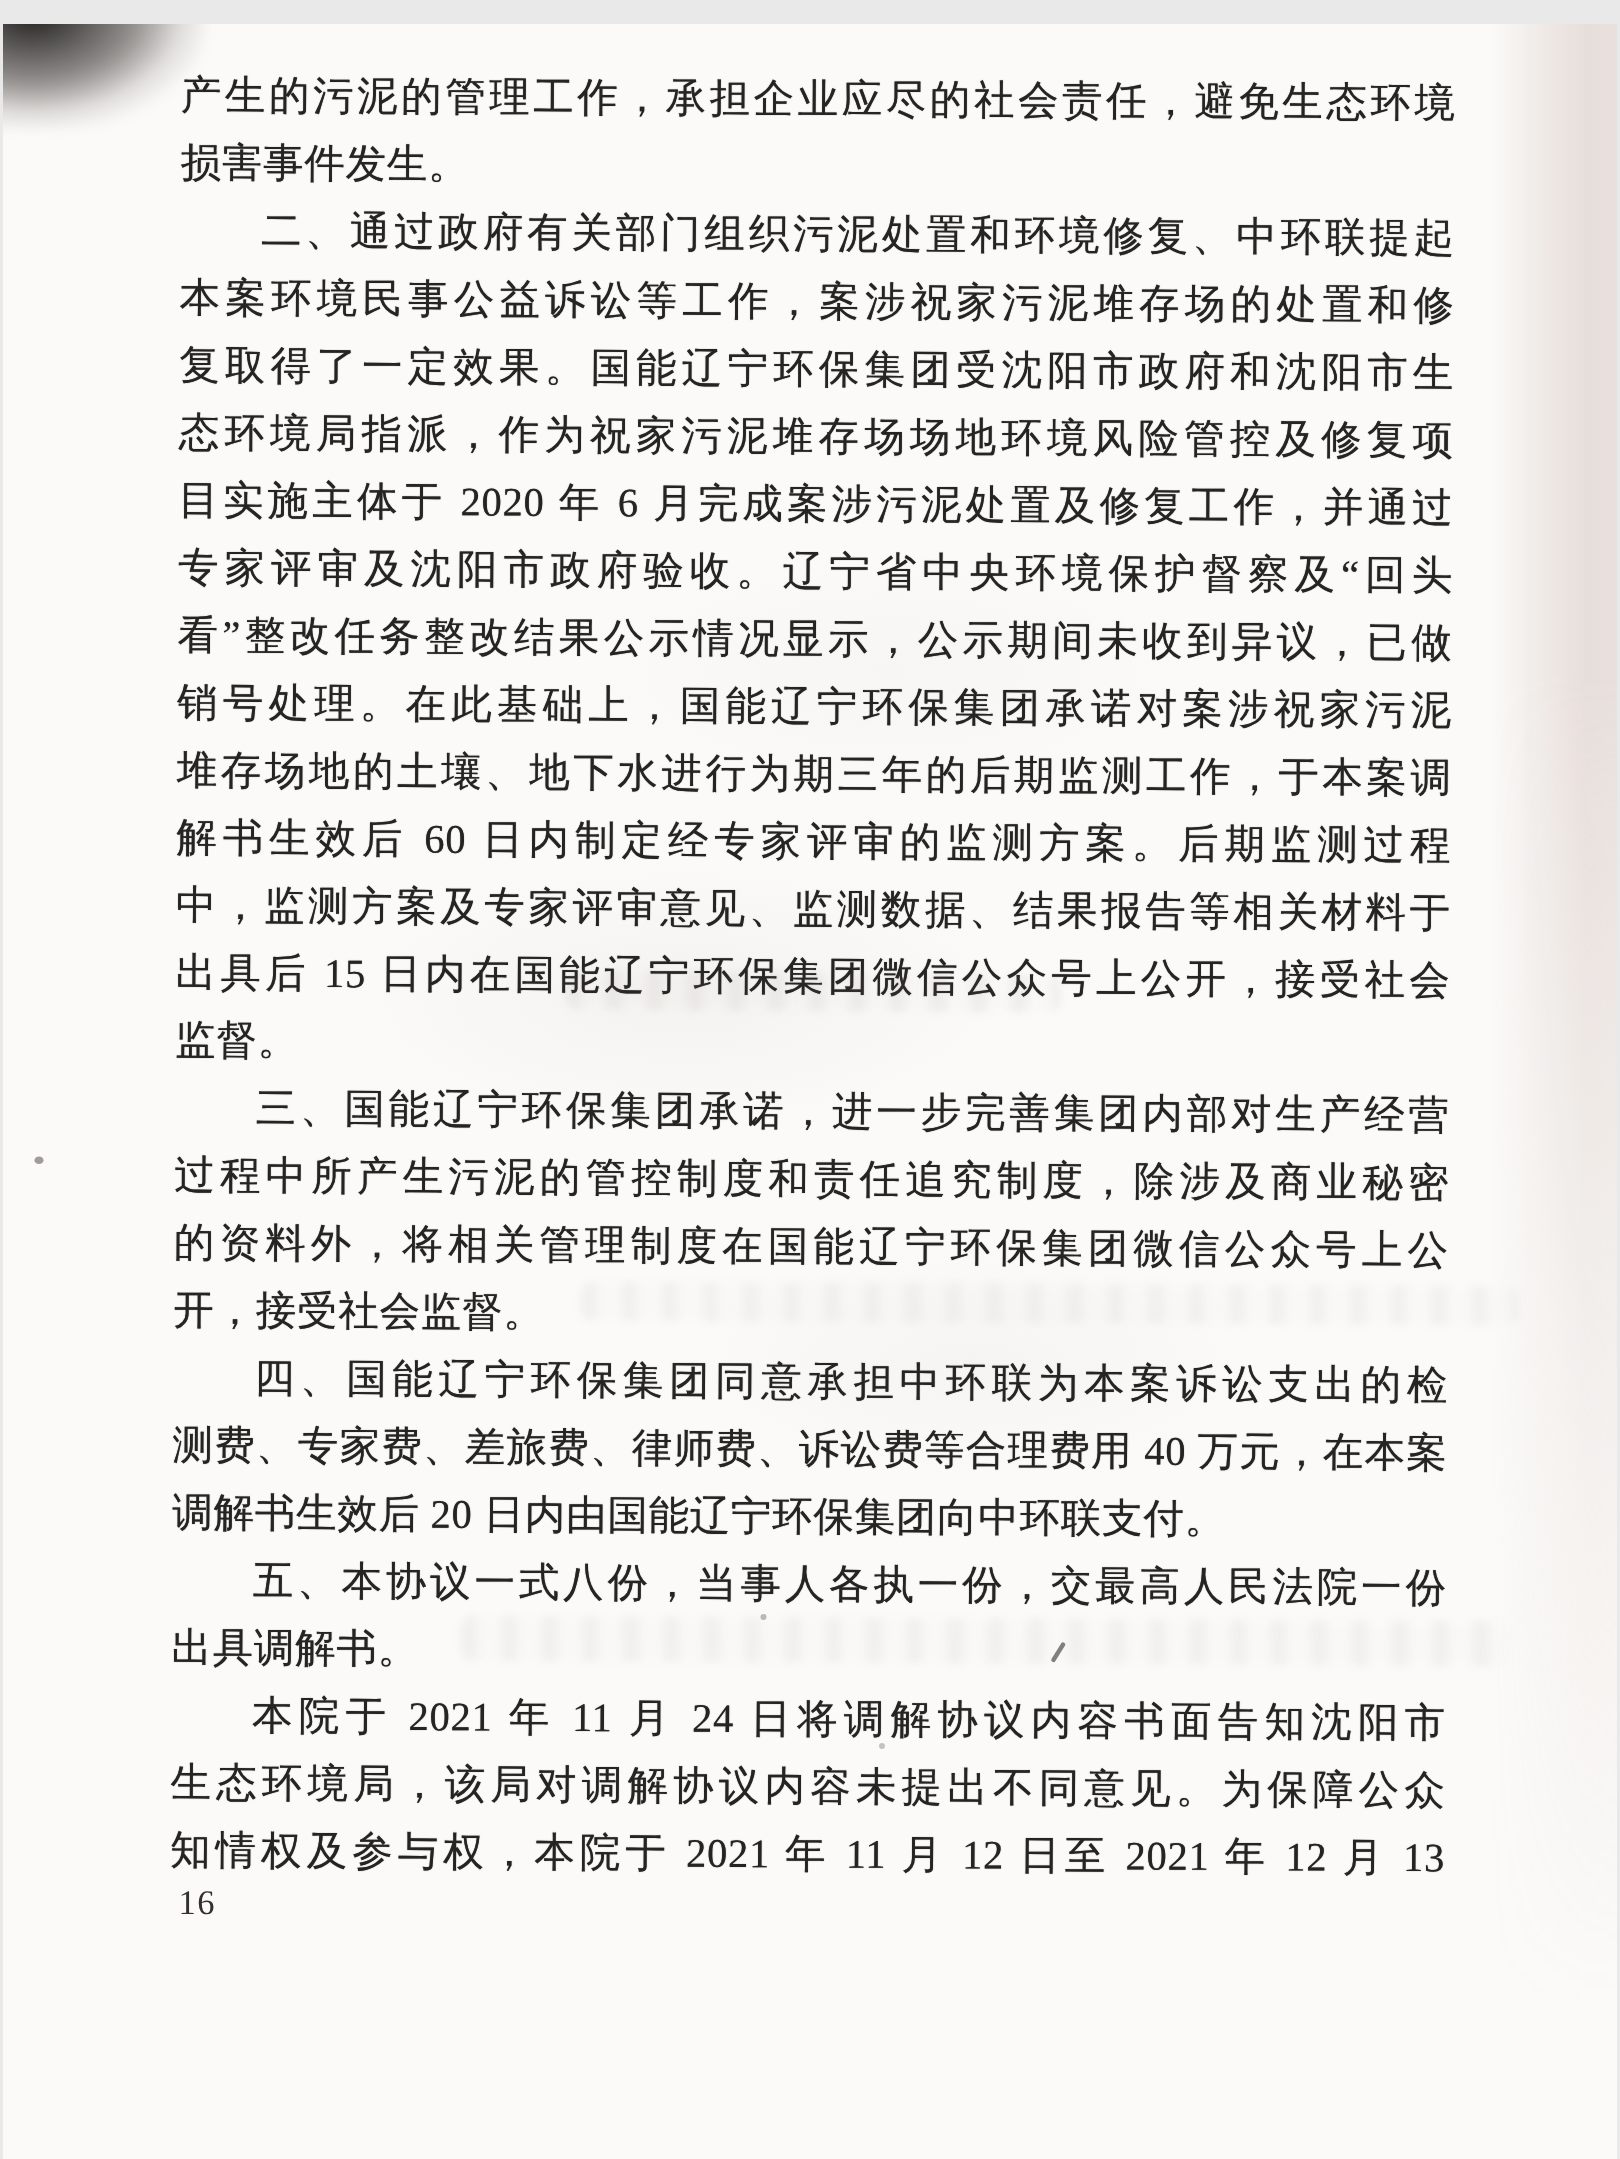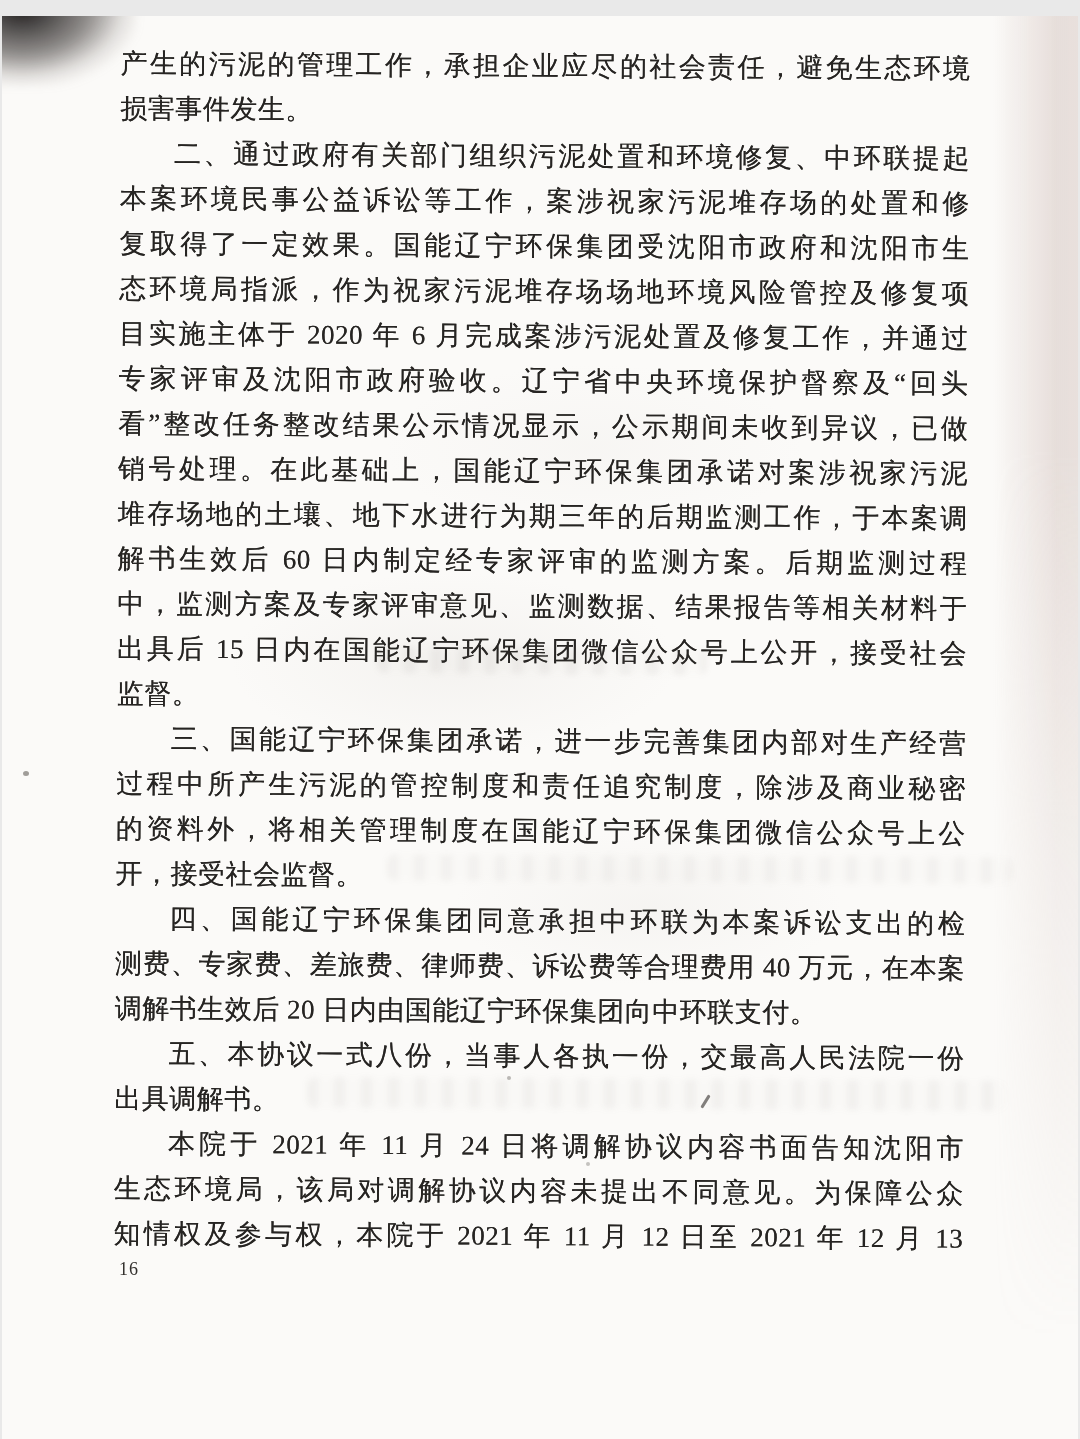--- a/index.html
+++ b/index.html
@@ -35,21 +35,21 @@
   }
   .line{
     height:45px;line-height:45px;font-size:27px;
     white-space:normal;letter-spacing:0.5px;
     text-shadow:0 0 0.6px rgba(38,36,34,0.8);
   }
   .j{text-align:justify;text-align-last:justify;}
   .ind{text-indent:54px;}
   .page-number{
     position:absolute;left:117px;top:1238px;
-    font-size:18px;line-height:30px;color:#33302d;
+    font-size:23px;line-height:30px;color:#33302d;
     letter-spacing:1px;
   }
   
   .ghost{
     position:absolute;border-radius:8px;
     background:repeating-linear-gradient(90deg, rgba(128,122,116,0.14) 0 11px, rgba(150,145,140,0.03) 11px 27px);
     filter:blur(3px);opacity:.65;
   }
   .ghost-1{left:375px;top:632px;width:330px;height:26px;transform:rotate(0.4deg);}
   .ghost-2{left:385px;top:840px;width:625px;height:26px;transform:rotate(0.3deg);opacity:.5;}

